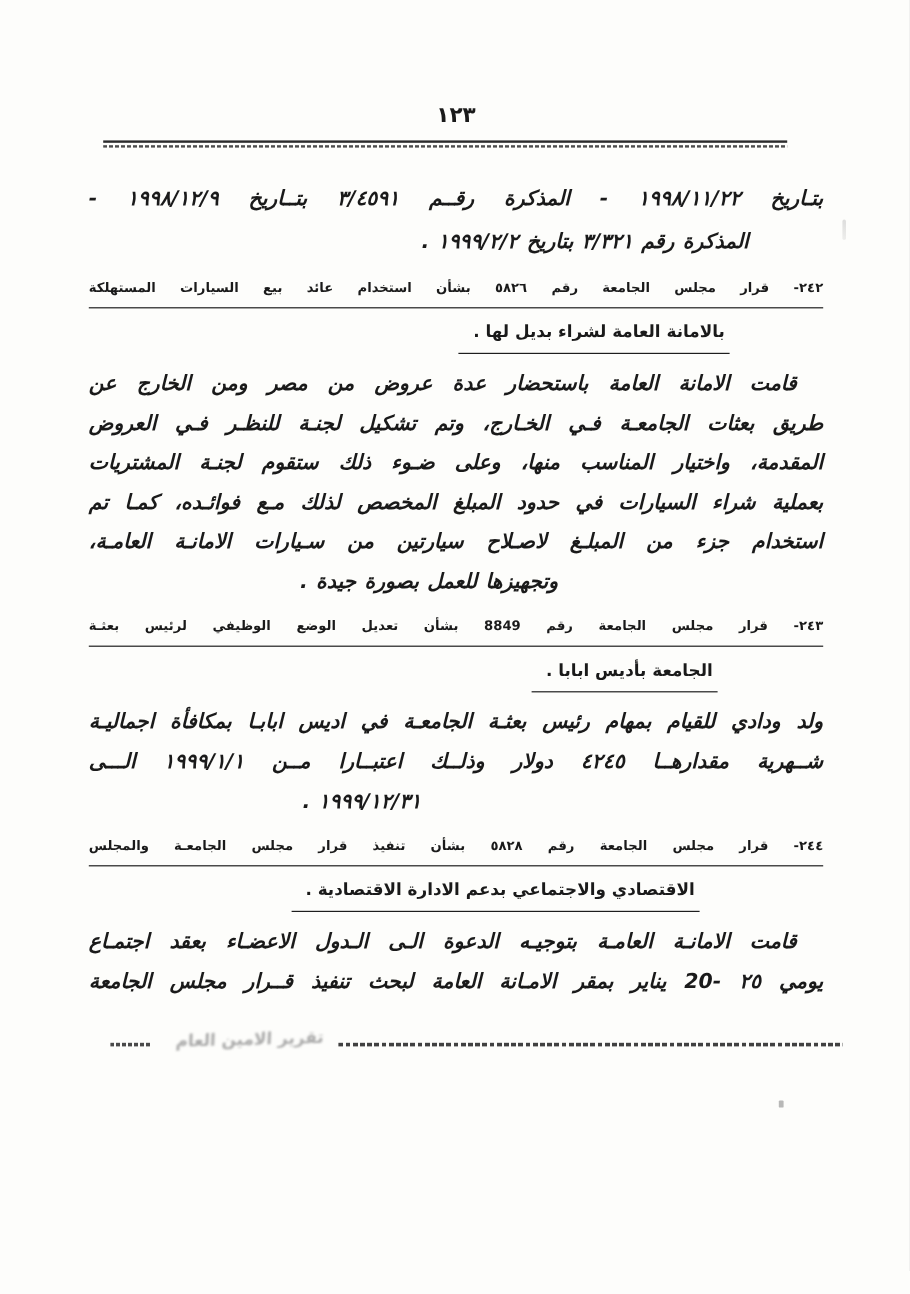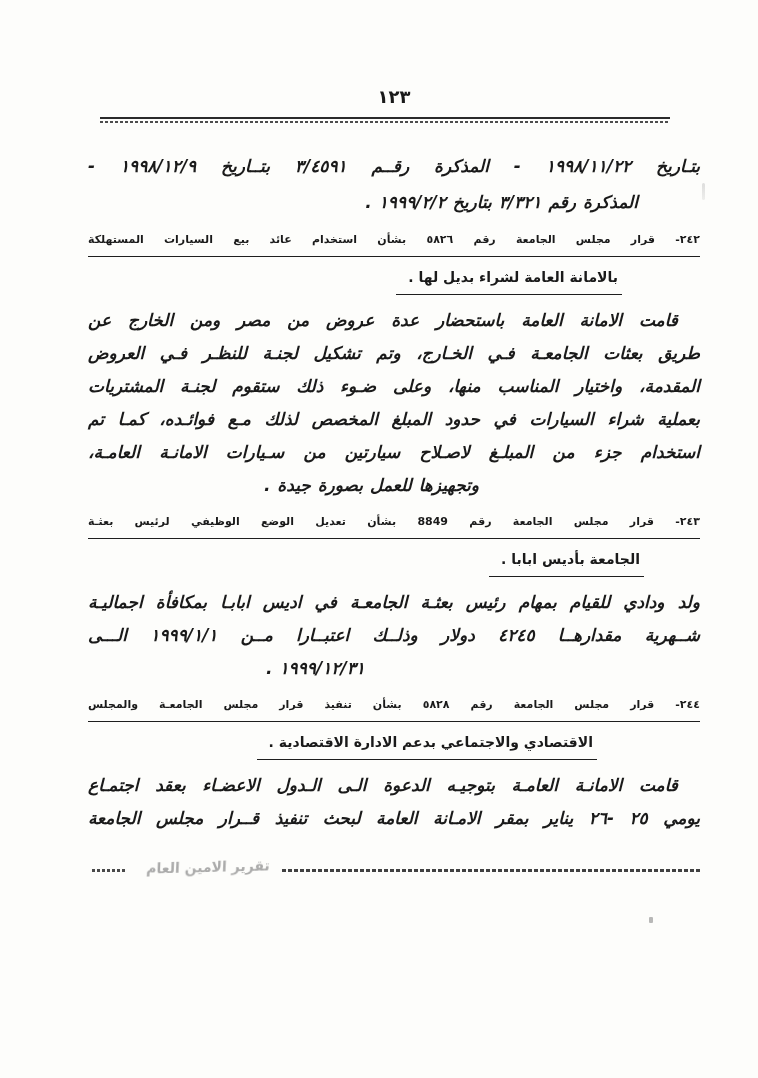--- a/index.html
+++ b/index.html
@@ -6,21 +6,21 @@
   .page{
     position:relative;
     width:758px;height:1078px;
     margin:0 auto;
     background:#fdfdfb;
     overflow:hidden;
     font-family:"DejaVu Sans",sans-serif;
     color:#1a1a1a;
   }
   .content{
-    position:absolute;top:0;right:58px;width:612px;
+    position:absolute;top:0;right:72px;width:612px;
     direction:rtl;text-align:right;
   }
   .pageno{
     margin-top:86px;
     text-align:center;
     font-size:18px;font-weight:700;
     letter-spacing:3px;
     line-height:22px;
   }
   .header-rule{
@@ -107,34 +107,34 @@
         <div class="line b just">طريق بعثات الجامعـة فـي الخـارج، وتم تشكيل لجنـة للنظـر فـي العروض</div>
         <div class="line b just">المقدمة، واختيار المناسب منها، وعلى ضـوء ذلك ستقوم لجنـة المشتريات</div>
         <div class="line b just">بعملية شراء السيارات في حدود المبلغ المخصص لذلك مـع فوائـده، كمـا تم</div>
         <div class="line b just">استخدام جزء من المبلـغ لاصـلاح سيارتين من سـيارات الامانـة العامـة،</div>
         <div class="line b" style="margin-right:45px">وتجهيزها للعمل بصورة جيدة .</div>
       </div>
     </div>
 
     <div class="section">
       <div class="hline just">٢٤٣- قرار مجلس الجامعة رقم 8849 بشأن تعديل الوضع الوظيفي لرئيس بعثـة</div>
-      <div class="hcont" style="margin-right:56px"><span class="u">الجامعة بأديس ابابا .</span></div>
+      <div class="hcont" style="margin-right:88px"><span class="u">الجامعة بأديس ابابا .</span></div>
       <div class="para">
         <div class="line b just">ولد ودادي للقيام بمهام رئيس بعثـة الجامعـة في اديس ابابـا بمكافأة اجماليـة</div>
         <div class="line b just">شــهرية مقدارهــا ٤٢٤٥ دولار وذلــك اعتبــارا مــن ١٩٩٩/١/١ الـــى</div>
         <div class="line b" style="margin-right:157px">١٩٩٩/١٢/٣١ .</div>
       </div>
     </div>
 
     <div class="section">
       <div class="hline just">٢٤٤- قرار مجلس الجامعة رقم ٥٨٢٨ بشأن تنفيذ قرار مجلس الجامعـة والمجلس</div>
       <div class="hcont" style="margin-right:103px"><span class="u">الاقتصادي والاجتماعي بدعم الادارة الاقتصادية .</span></div>
       <div class="para">
         <div class="line b just indent">قامت الامانـة العامـة بتوجيـه الدعوة الـى الـدول الاعضـاء بعقد اجتمـاع</div>
-        <div class="line b just">يومي ٢٥ -٢٦ يناير بمقر الامـانة العامة لبحث تنفيذ قــرار مجلس الجامعة</div>
+        <div class="line b just">يومي ٢٥ -20 يناير بمقر الامـانة العامة لبحث تنفيذ قــرار مجلس الجامعة</div>
       </div>
     </div>
 
   </div>
 
   <div class="footer">
     <div class="f-dash"></div>
     <div class="f-stamp">تقرير الامين العام</div>
     <div class="f-rule"></div>
   </div>

